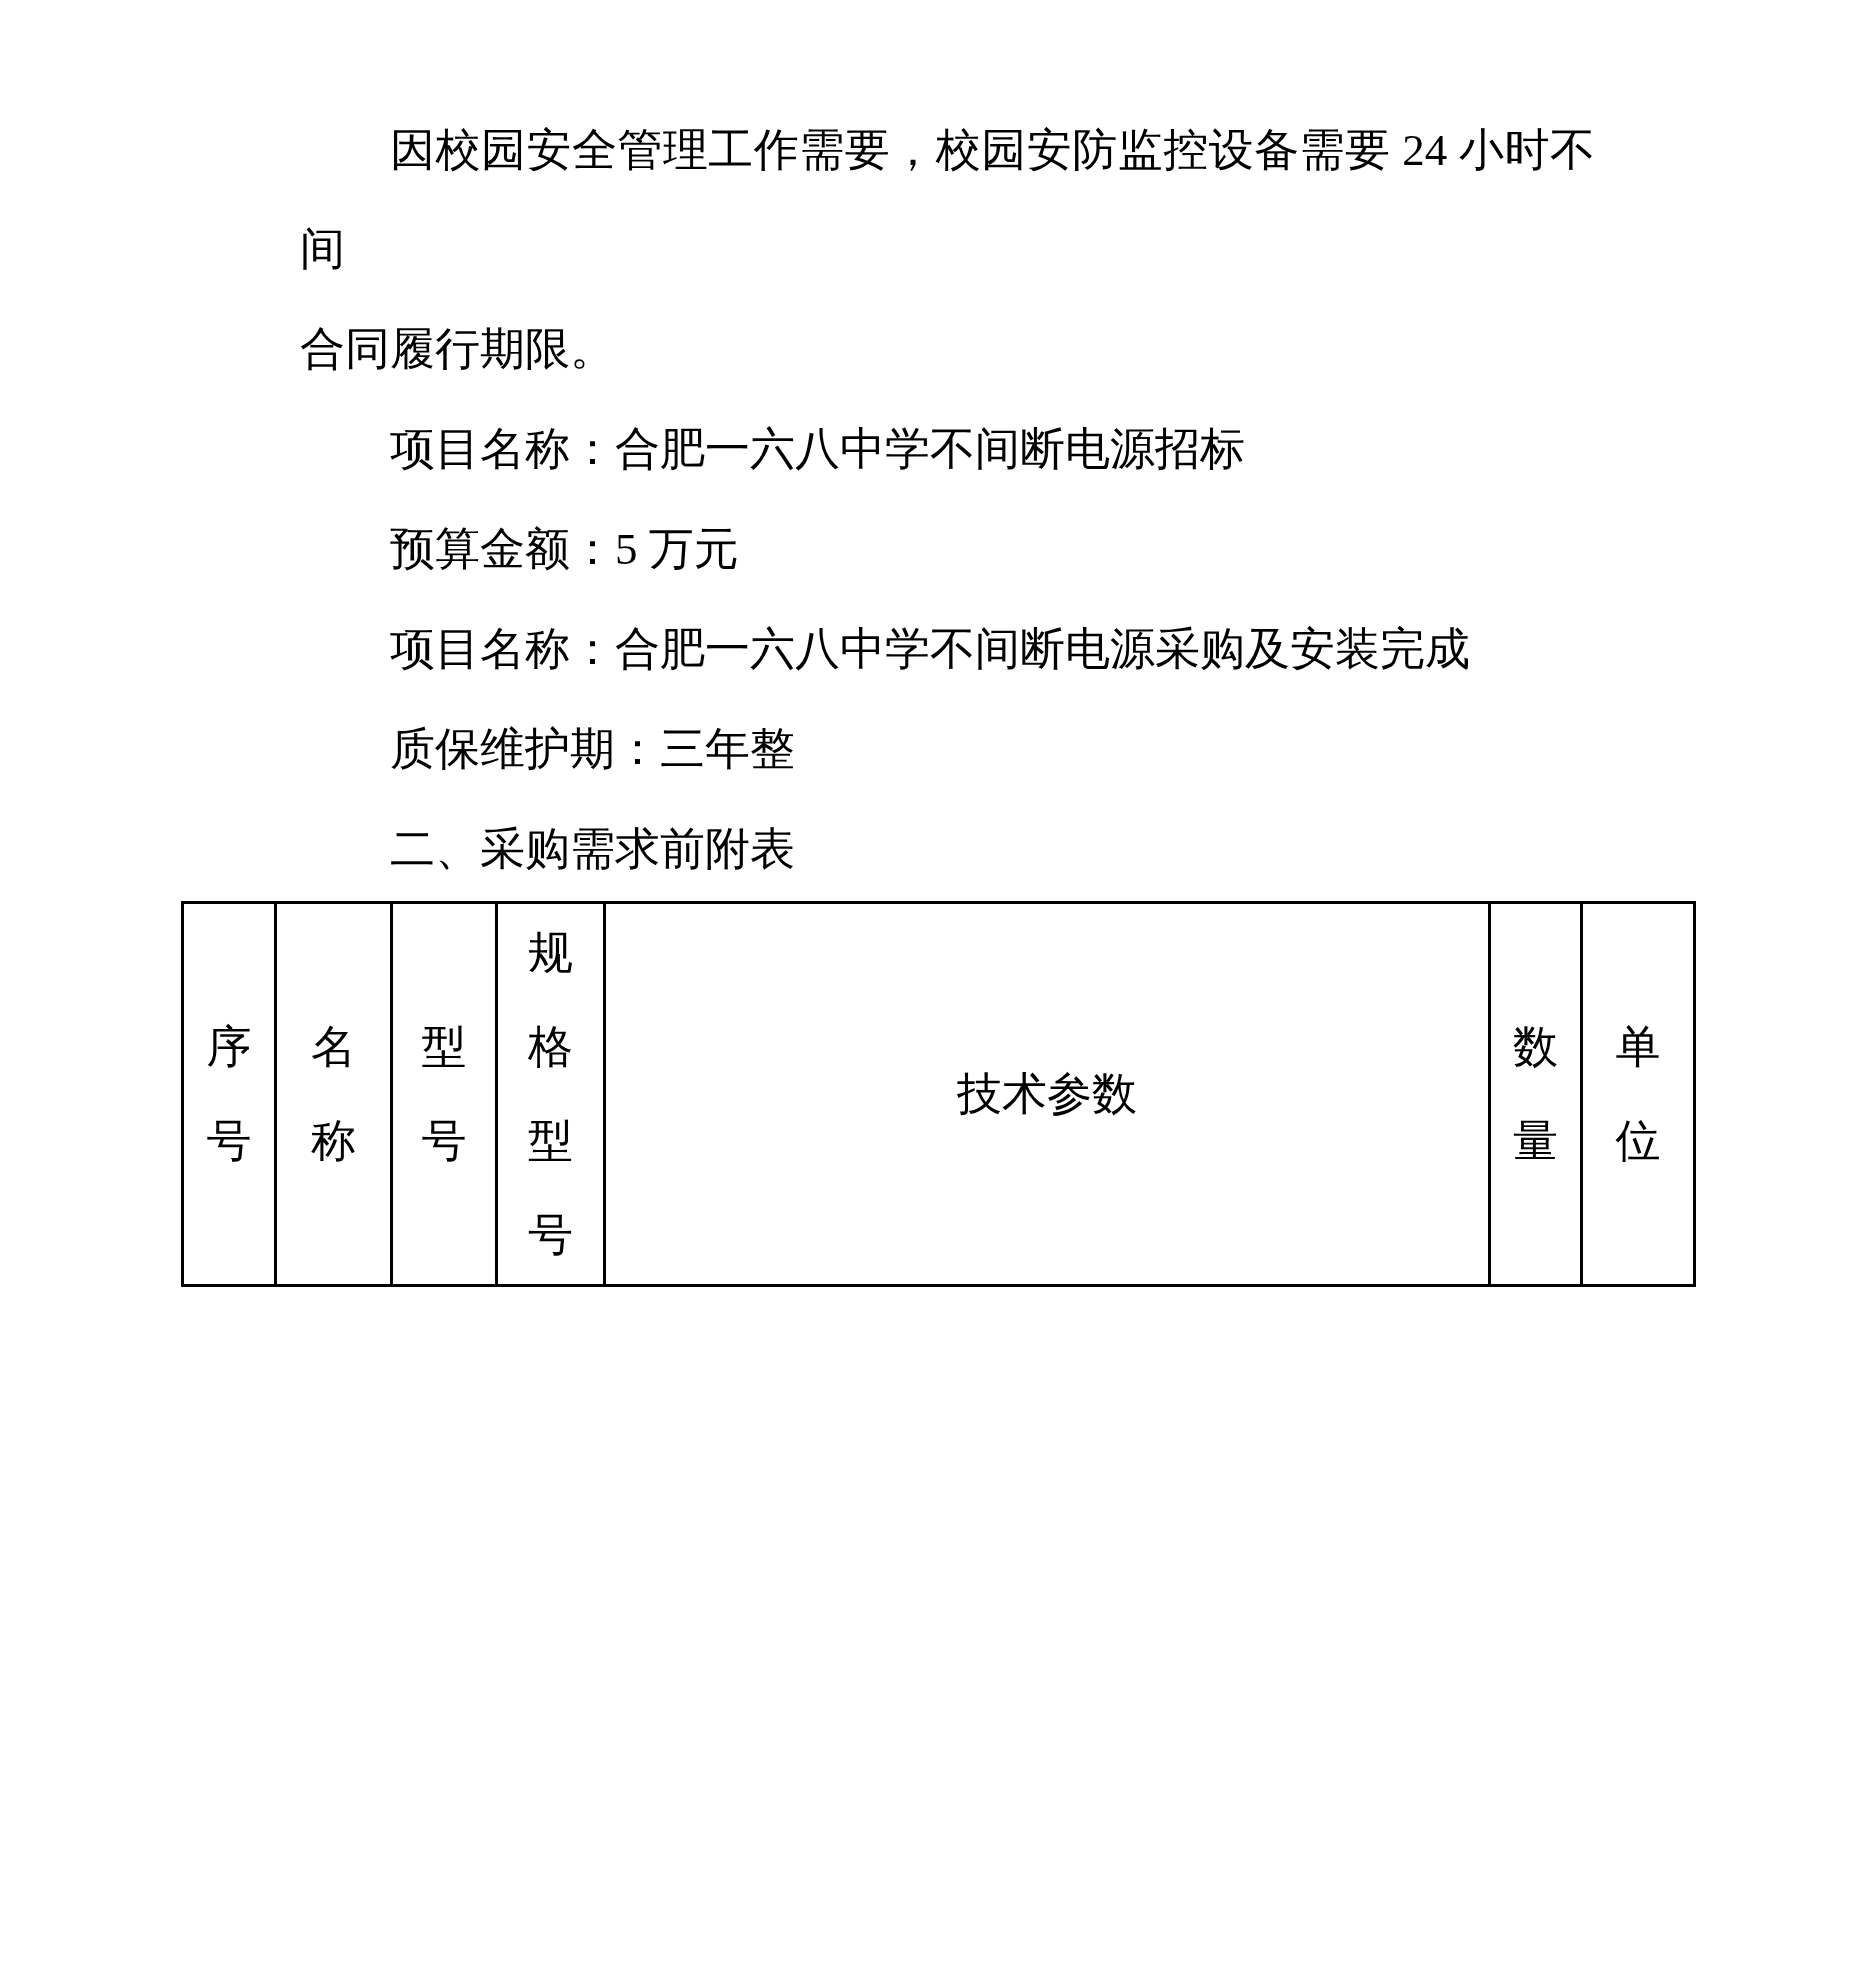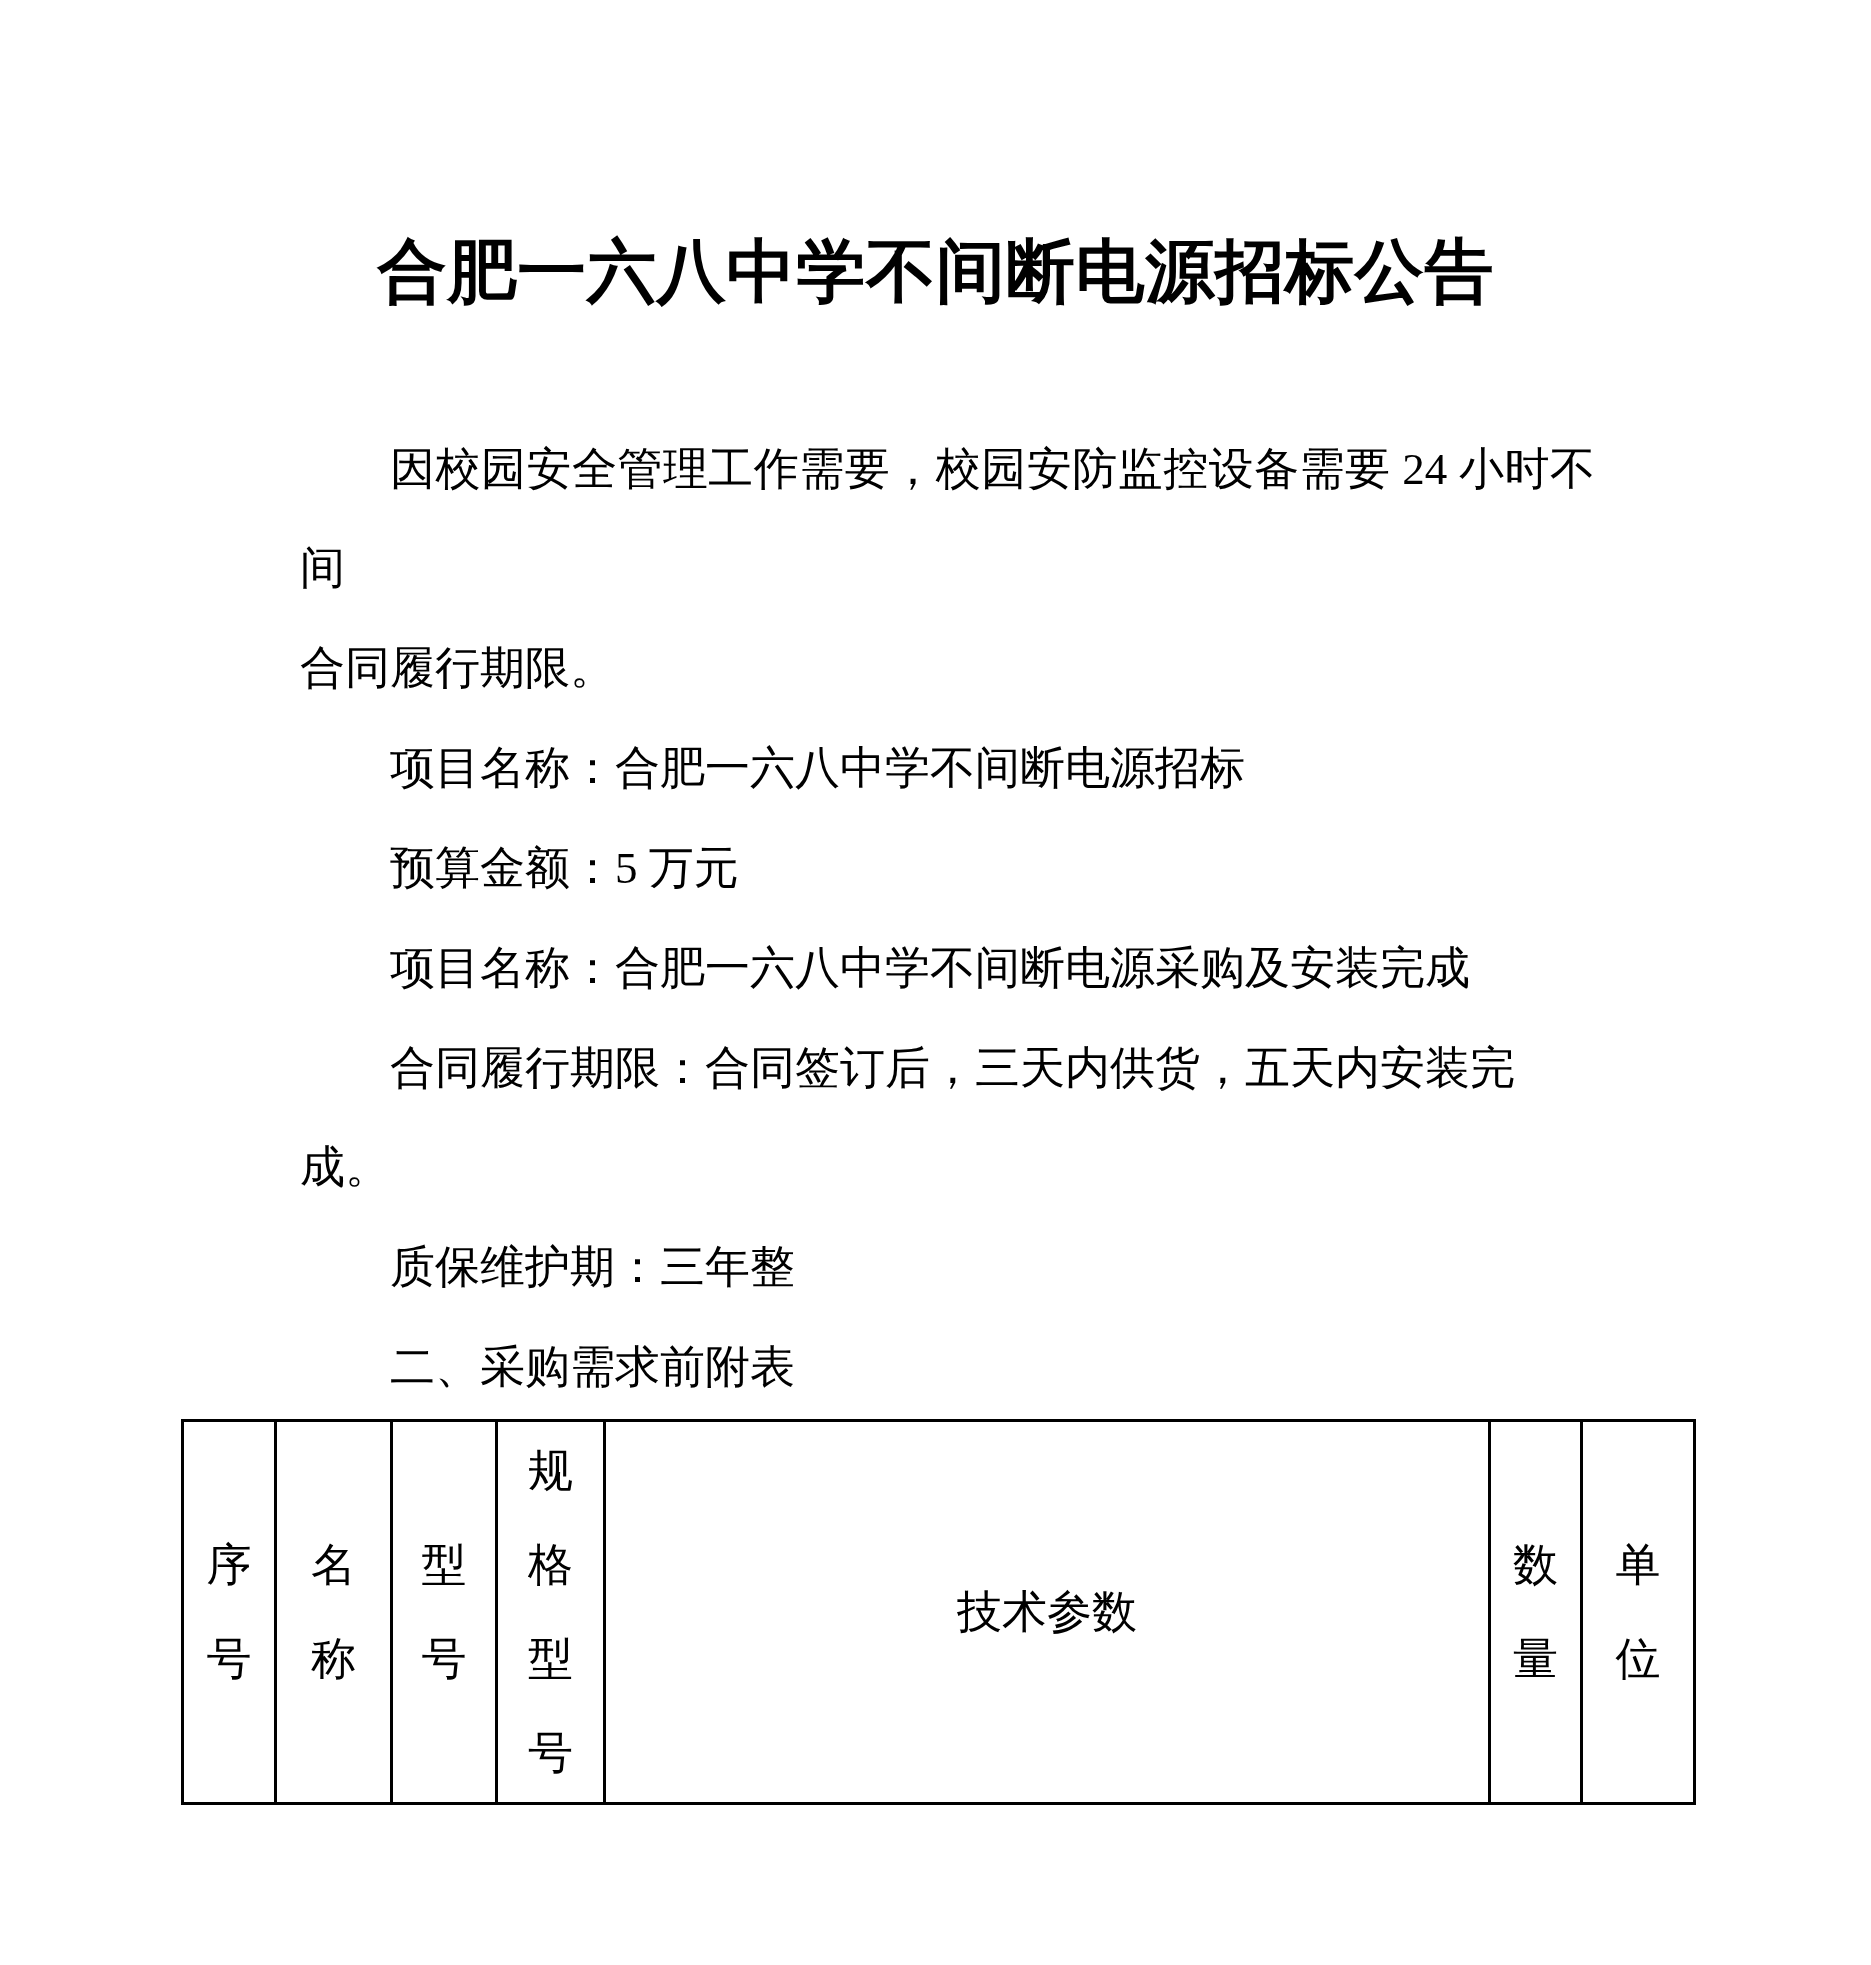--- a/index.html
+++ b/index.html
@@ -46,30 +46,28 @@
     white-space: pre-line;
   }
   tr.head-row { height: 383px; }
   tr.head-row th { line-height: 94px; }
 </style>
 </head>
 <body>
 
 <div class="page">
 
-  <h1 class="title">合肥一六八中学不间断电源招标公告</h1>
 
   <div class="content">
     <p class="indent fulljust">因校园安全管理工作需要，校园安防监控设备需要 24 小时不间</p>
     <p>合同履行期限。</p>
 
     <p class="indent">项目名称：合肥一六八中学不间断电源招标</p>
     <p class="indent">预算金额：5 万元</p>
     <p class="indent">项目名称：合肥一六八中学不间断电源采购及安装完成</p>
-    <p class="indent">合同履行期限：合同签订后，三天内供货，五天内安装完成。</p>
     <p class="indent">质保维护期：三年整</p>
     <p class="indent">二、采购需求前附表</p>
   </div>
 
   <table class="req">
     <colgroup>
       <col style="width:93px">
       <col style="width:116px">
       <col style="width:105px">
       <col style="width:108px">

